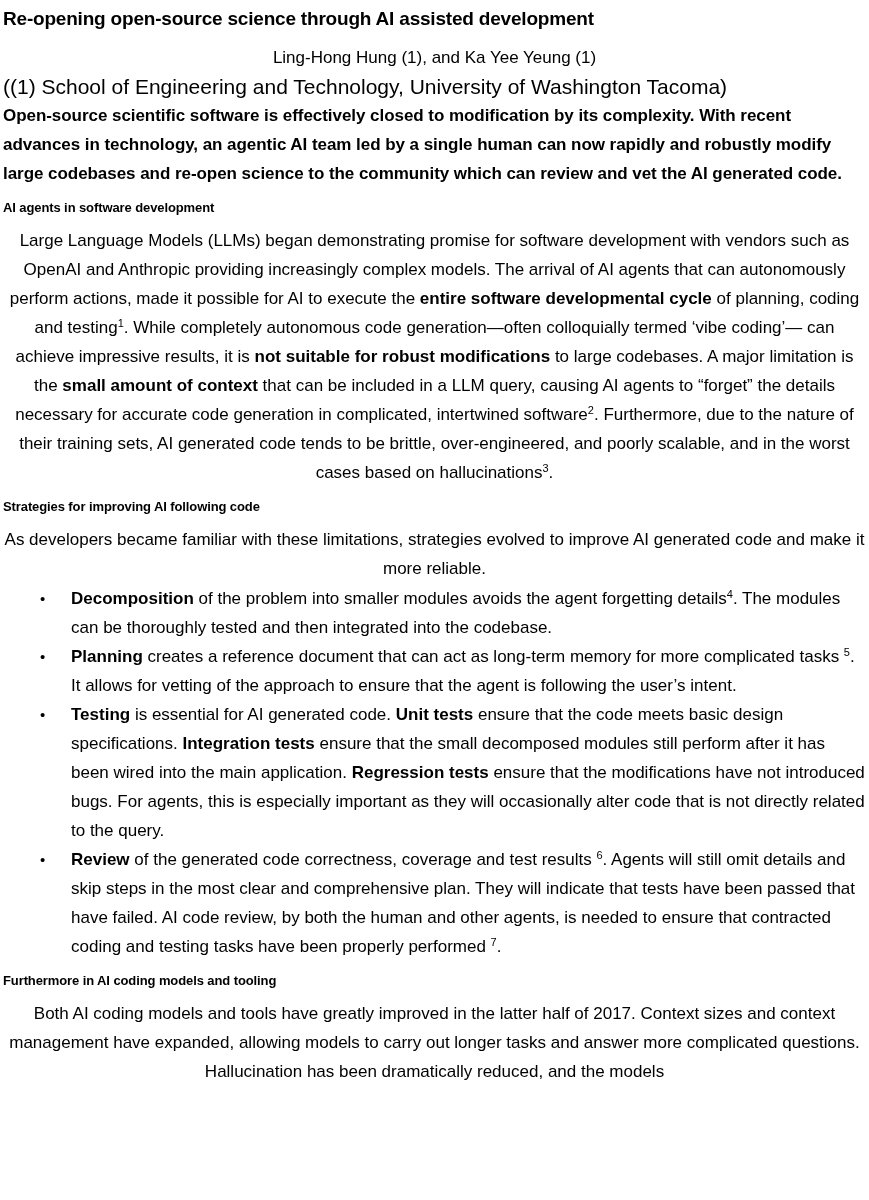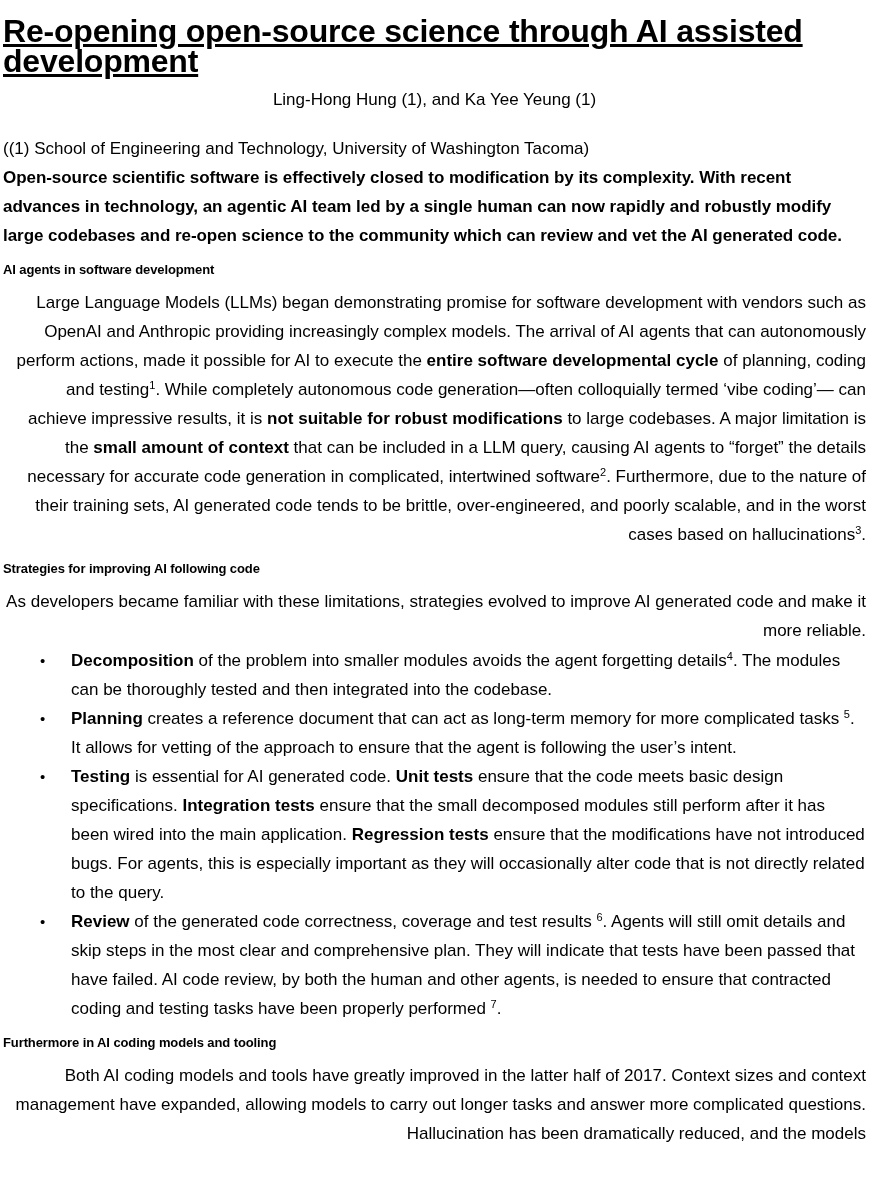--- a/index.html
+++ b/index.html
@@ -18,39 +18,37 @@
     overflow: hidden;
     height: 1200px;
   }
 
   .page {
     width: 863px;
   }
 
   
   .doc-title {
-    font-size: 32px;
+    font-size: 19px;
     font-weight: bold;
     line-height: 30px;
     letter-spacing: -0.2px;
-    margin-top: 16px;
+    margin-top: 4px;
     margin-bottom: 9px;
-    text-decoration: underline;
   }
 
   .authors-line {
     font-size: 17px;
     line-height: 29px;
     text-align: center;
   }
 
   .affiliation-line {
-    font-size: 17px;
+    font-size: 21px;
     line-height: 29px;
-    margin-top: 20px;
   }
 
   
   .abstract {
     font-weight: bold;
     font-size: 17px;
     line-height: 29px;
     letter-spacing: -0.05px;
   }
 
@@ -62,21 +60,21 @@
     margin-top: 5px;
     margin-bottom: 2px;
     letter-spacing: -0.1px;
   }
 
   
   .body-para {
     font-size: 17px;
     line-height: 29px;
     margin-top: 4px;
-    text-align: right;
+    text-align: center;
   }
 
   .body-para b { font-weight: bold; }
 
   sup {
     font-size: 11px;
     line-height: 0;
     vertical-align: 0.52em;
   }
 

